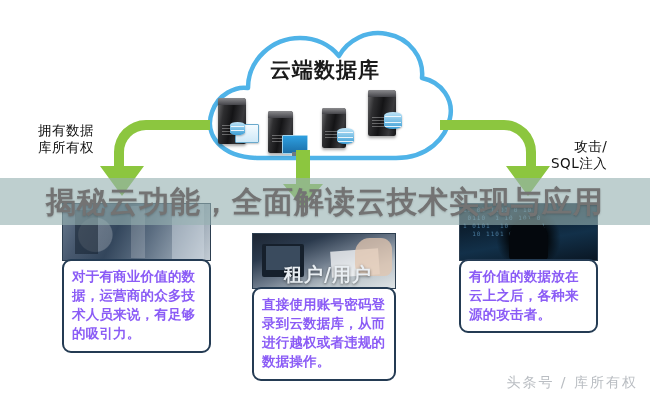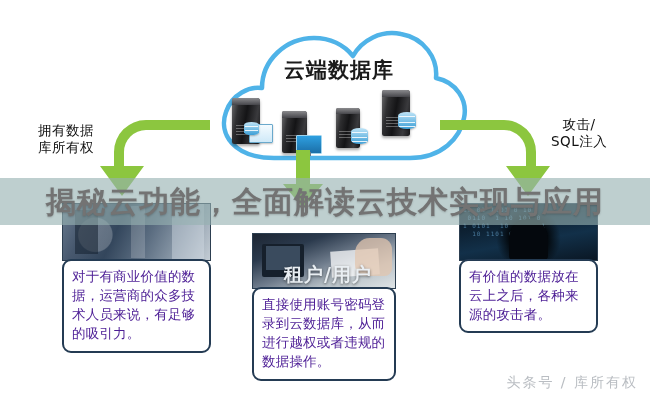--- a/index.html
+++ b/index.html
@@ -4,21 +4,21 @@
 <style>
   html,body{margin:0;padding:0;}
   body{
     width:650px;height:400px;overflow:hidden;
     background:#ffffff;
     font-family:"DejaVu Sans","Liberation Sans",sans-serif;
   }
   #stage{position:relative;width:650px;height:400px;background:#fff;overflow:hidden;}
 
   
-  .cloud-wrap{position:absolute;left:204px;top:8px;width:270px;height:180px;}
+  .cloud-wrap{position:absolute;left:190px;top:8px;width:270px;height:180px;}
   .cloud-wrap svg{display:block;}
   .cloud-title{
     position:absolute;left:0;top:48px;width:270px;text-align:center;
     font-size:21px;font-weight:bold;color:#1b1b1b;letter-spacing:1px;
     text-shadow:0 1px 0 #fff;
   }
 
   
   .srv{position:absolute;}
   .srv .tower{
@@ -53,21 +53,21 @@
 
   
   .arrow-svg{position:absolute;}
 
   
   .side-cap{
     position:absolute;font-size:13.5px;font-weight:normal;color:#111;
     line-height:1.25;letter-spacing:.5px;
   }
   #cap-left{left:38px;top:122px;text-align:left;}
-  #cap-right{left:551px;top:116px;text-align:center;}
+  #cap-right{left:551px;top:138px;text-align:right;}
 
   
   .overlay-band{
     position:absolute;left:0;top:178px;width:650px;height:47px;
     background:rgba(150,178,178,.62);
   }
   .overlay-title{
     position:absolute;left:0;top:180px;width:650px;height:44px;
     display:flex;align-items:center;justify-content:center;
     font-size:30px;font-weight:bold;color:#737373;
@@ -85,21 +85,21 @@
     position:absolute;left:0;right:0;top:-22px;text-align:center;
     font-size:19px;font-weight:bold;color:#e9eef2;letter-spacing:1px;
     text-shadow:0 1px 3px rgba(0,0,0,.55);
     margin-left:8px;
   }
   .panel .photo .plabel.inside{top:14px;}
   .panel .textbox{
     position:relative;margin-top:-2px;
     background:#ffffff;border:2px solid #243b53;border-radius:9px;
     padding:6px 8px 7px 8px;box-sizing:border-box;
-    font-size:13.5px;font-weight:normal;color:#4c1d95;line-height:1.42;
+    font-size:13.5px;font-weight:bold;color:#8b5cf6;line-height:1.42;
     letter-spacing:.2px;
   }
 
   
   .ph-office{
     background:
       radial-gradient(circle at 22% 55%, rgba(255,255,255,.22) 0 14%, transparent 15%),
       linear-gradient(115deg,#6b7c90 0%,#47586e 18%,#33465c 38%,#5a6c80 58%,#8a99a8 78%,#c3ccd4 100%);
   }
   .ph-office .bar1{position:absolute;left:8%;top:10%;width:16%;height:80%;background:rgba(20,32,48,.55);}

